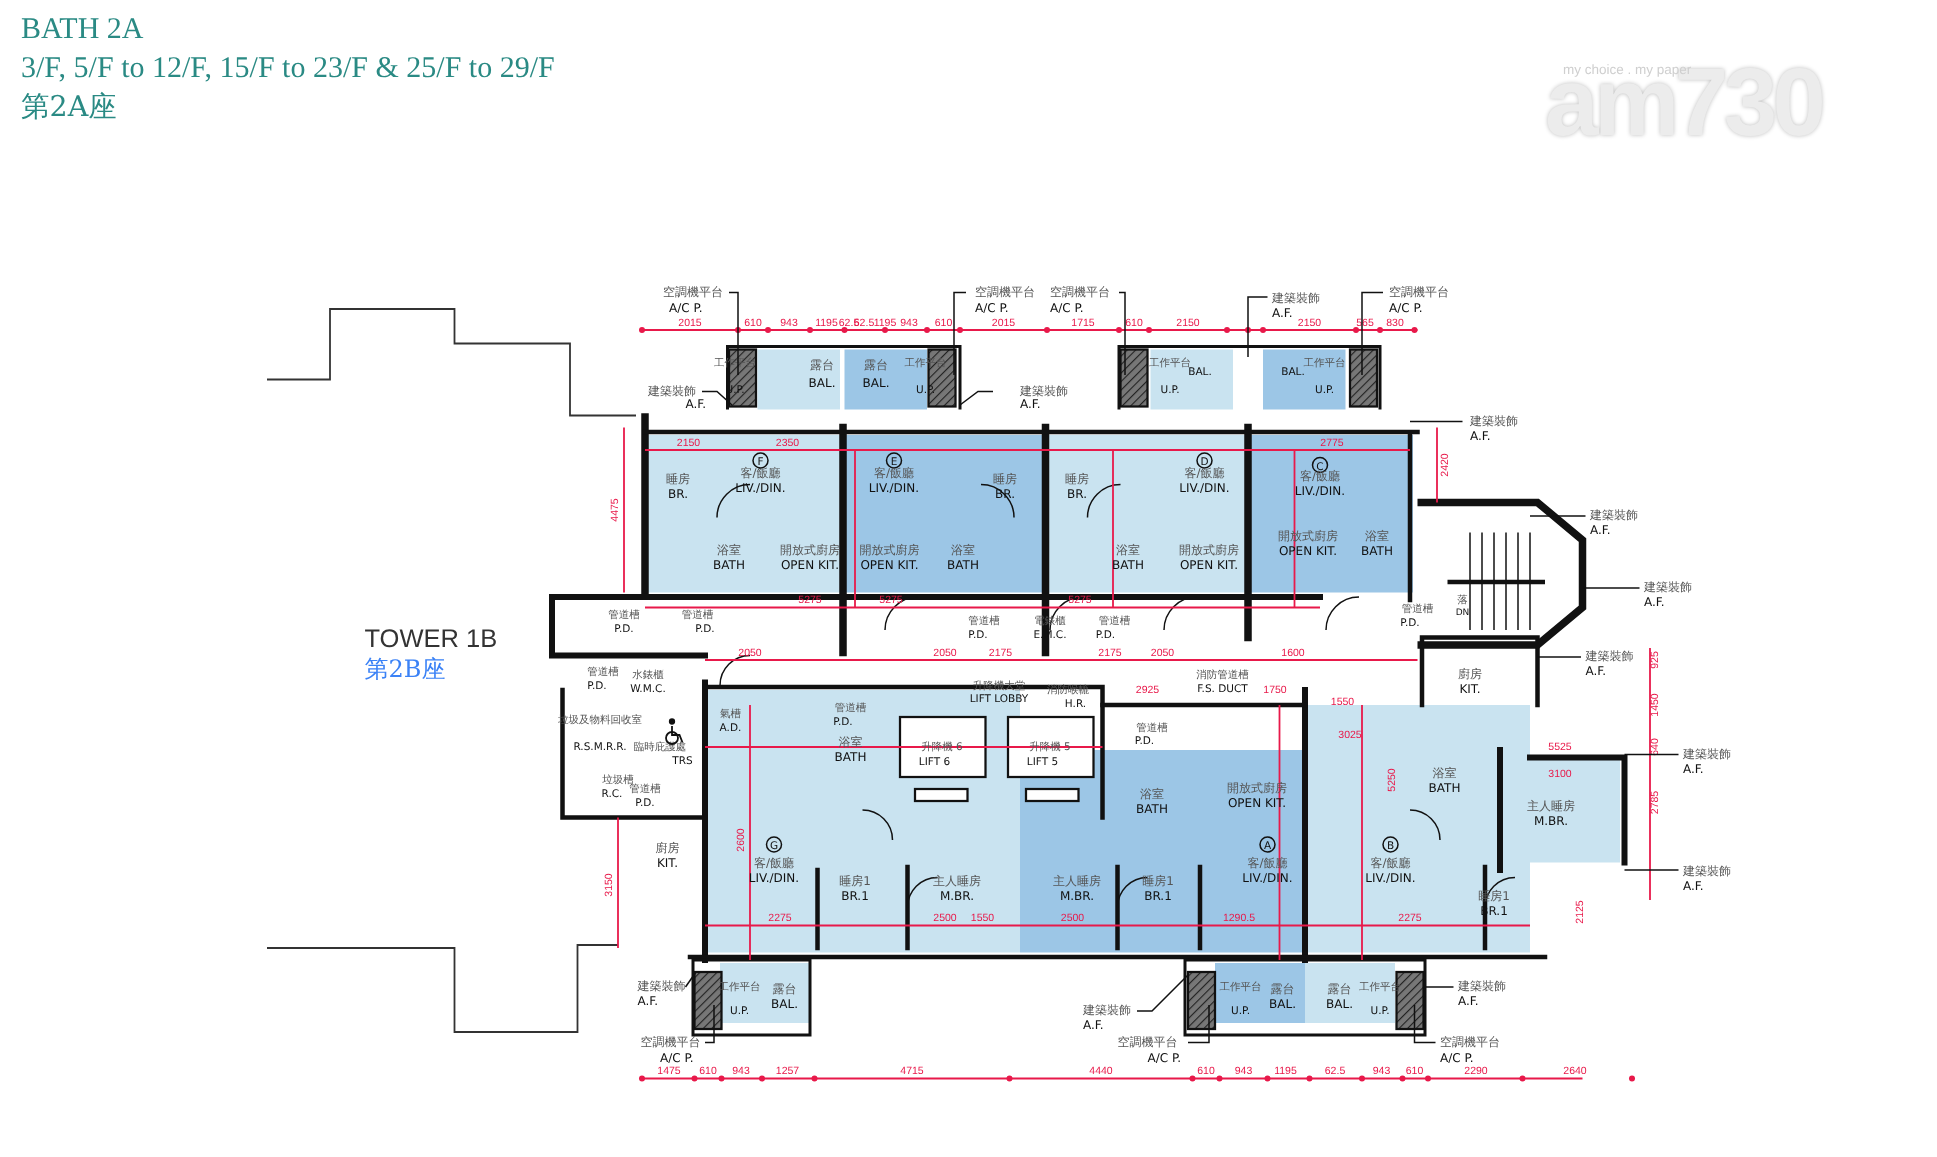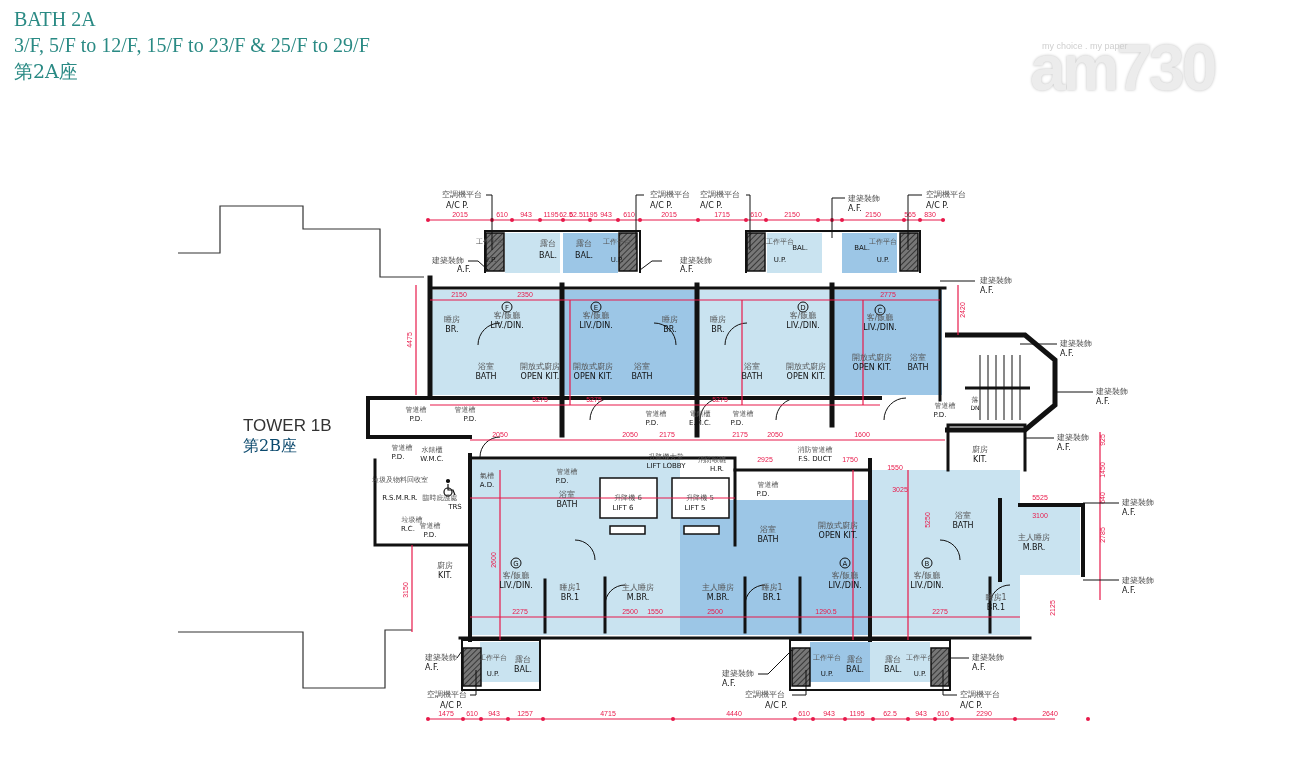--- a/index.html
+++ b/index.html
@@ -6,21 +6,21 @@
   body { width:1291px; height:771px; position:relative; overflow:hidden; font-family:"Liberation Serif", serif; }
   .header { position:absolute; left:14px; top:6px; color:#2a8a84; }
   .header .line { font-size:20px; line-height:26px; white-space:nowrap; }
   .header .line.cjk { font-family:"DejaVu Serif", serif; font-size:19px; }
   .logo { position:absolute; left:1030px; top:35px; width:220px; height:80px; }
   .logo .tag { position:absolute; left:12px; top:6px; font-family:"Liberation Sans", sans-serif; font-size:9px; color:#cfcfcf; }
   .logo .mark { position:absolute; left:0; top:-4px; font-family:"Liberation Sans", sans-serif; font-weight:bold; font-size:64px; color:#ececec; letter-spacing:-3px; text-shadow:0 0 3px #bdbdbd; }
   .plan { position:absolute; left:0; top:0; }
   .tower2b { position:absolute; left:243px; top:416px; color:#333; }
   .tower2b .en { font-family:"Liberation Sans", sans-serif; font-size:17px; }
-  .tower2b .zh { font-family:"DejaVu Serif", serif; font-size:16px; color:#0c4a6e; }
+  .tower2b .zh { font-family:"DejaVu Serif", serif; font-size:16px; color:#3b82f6; }
 </style>
 </head>
 <body>
 
 <div class="header">
   <div class="line">BATH 2A</div>
   <div class="line">3/F, 5/F to 12/F, 15/F to 23/F &amp; 25/F to 29/F</div>
   <div class="line cjk">第2A座</div>
 </div>
 

